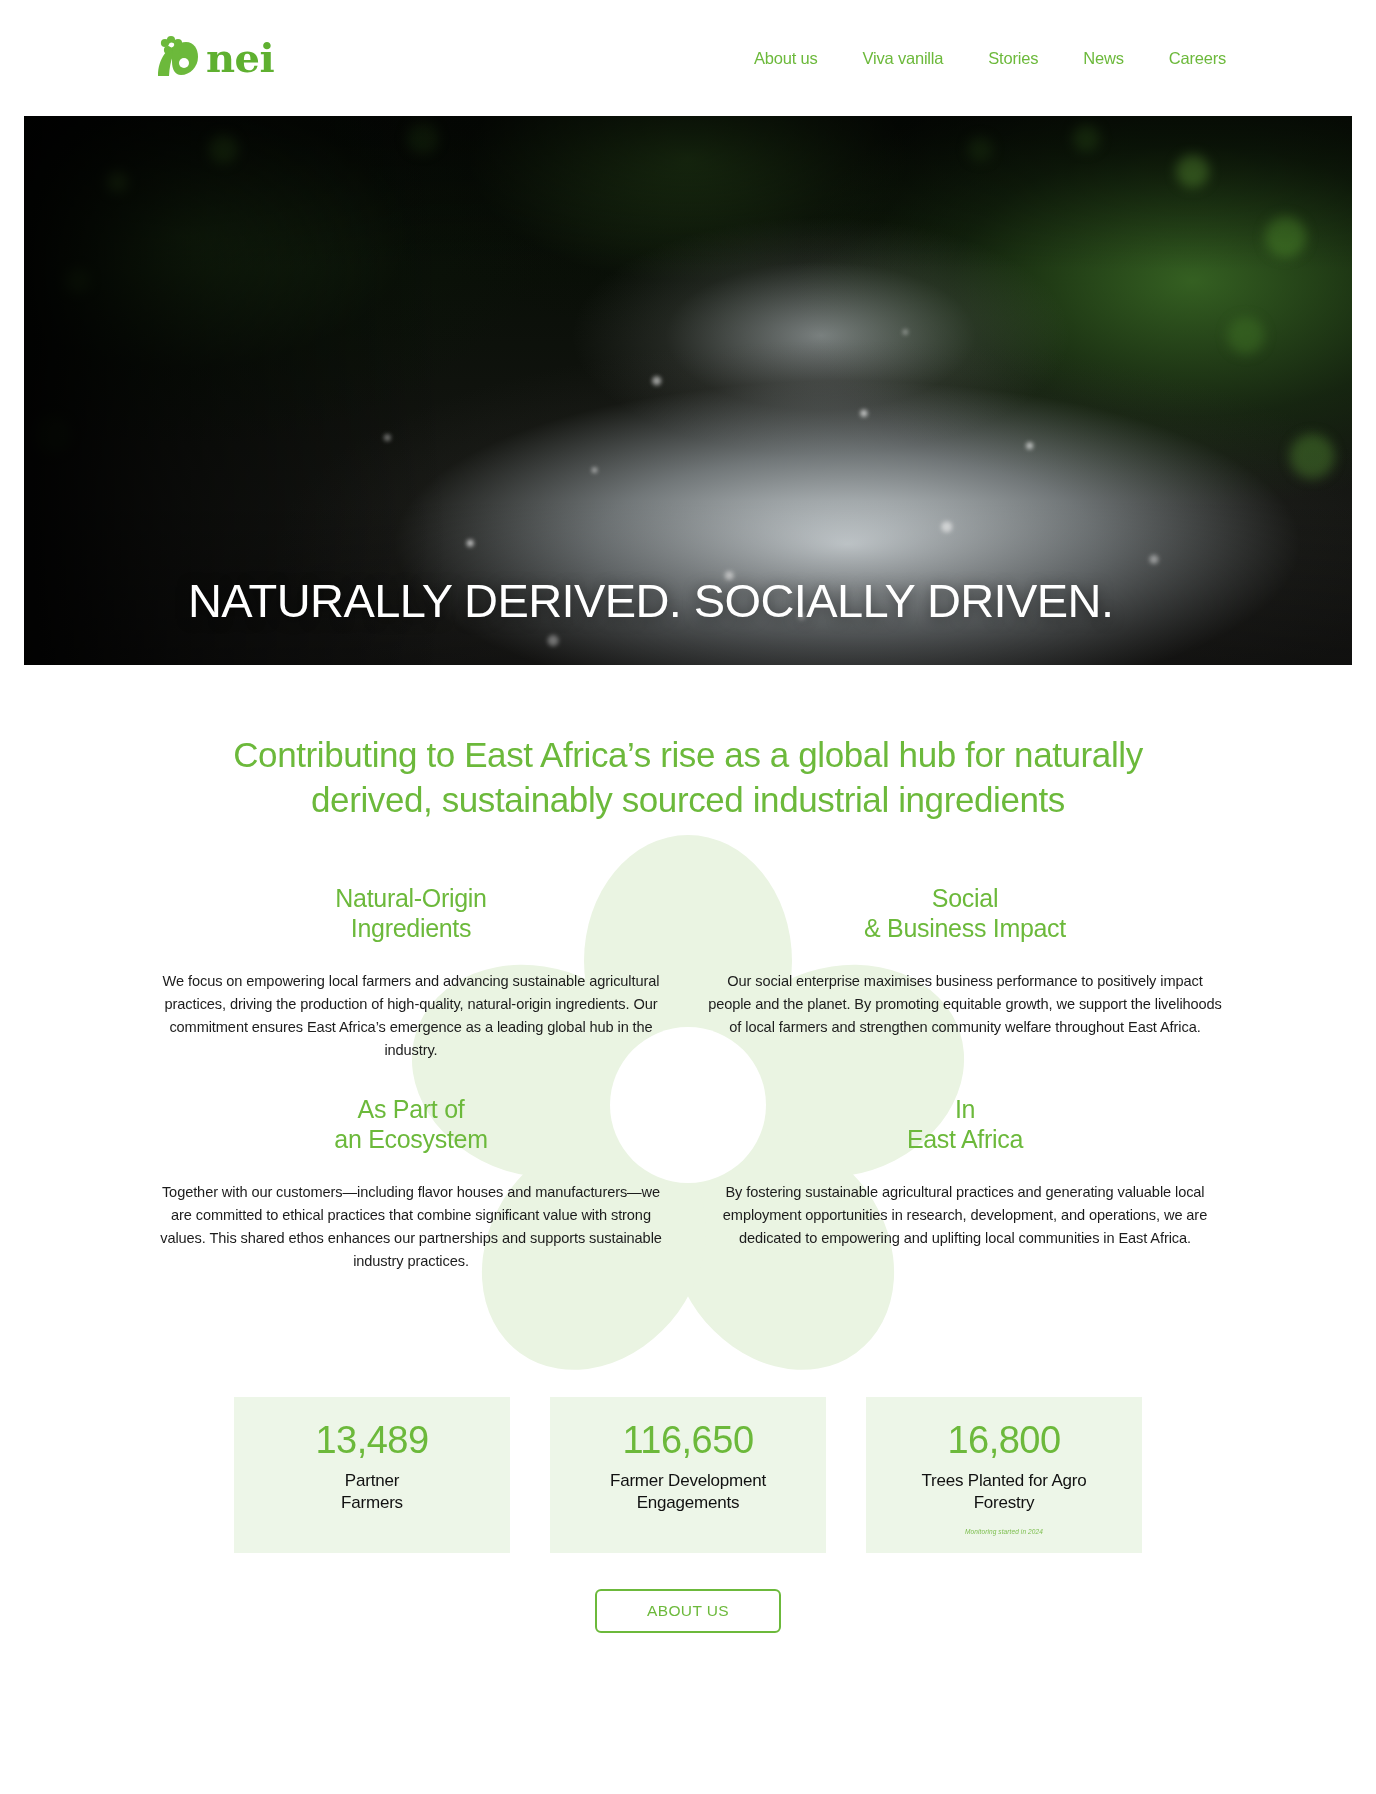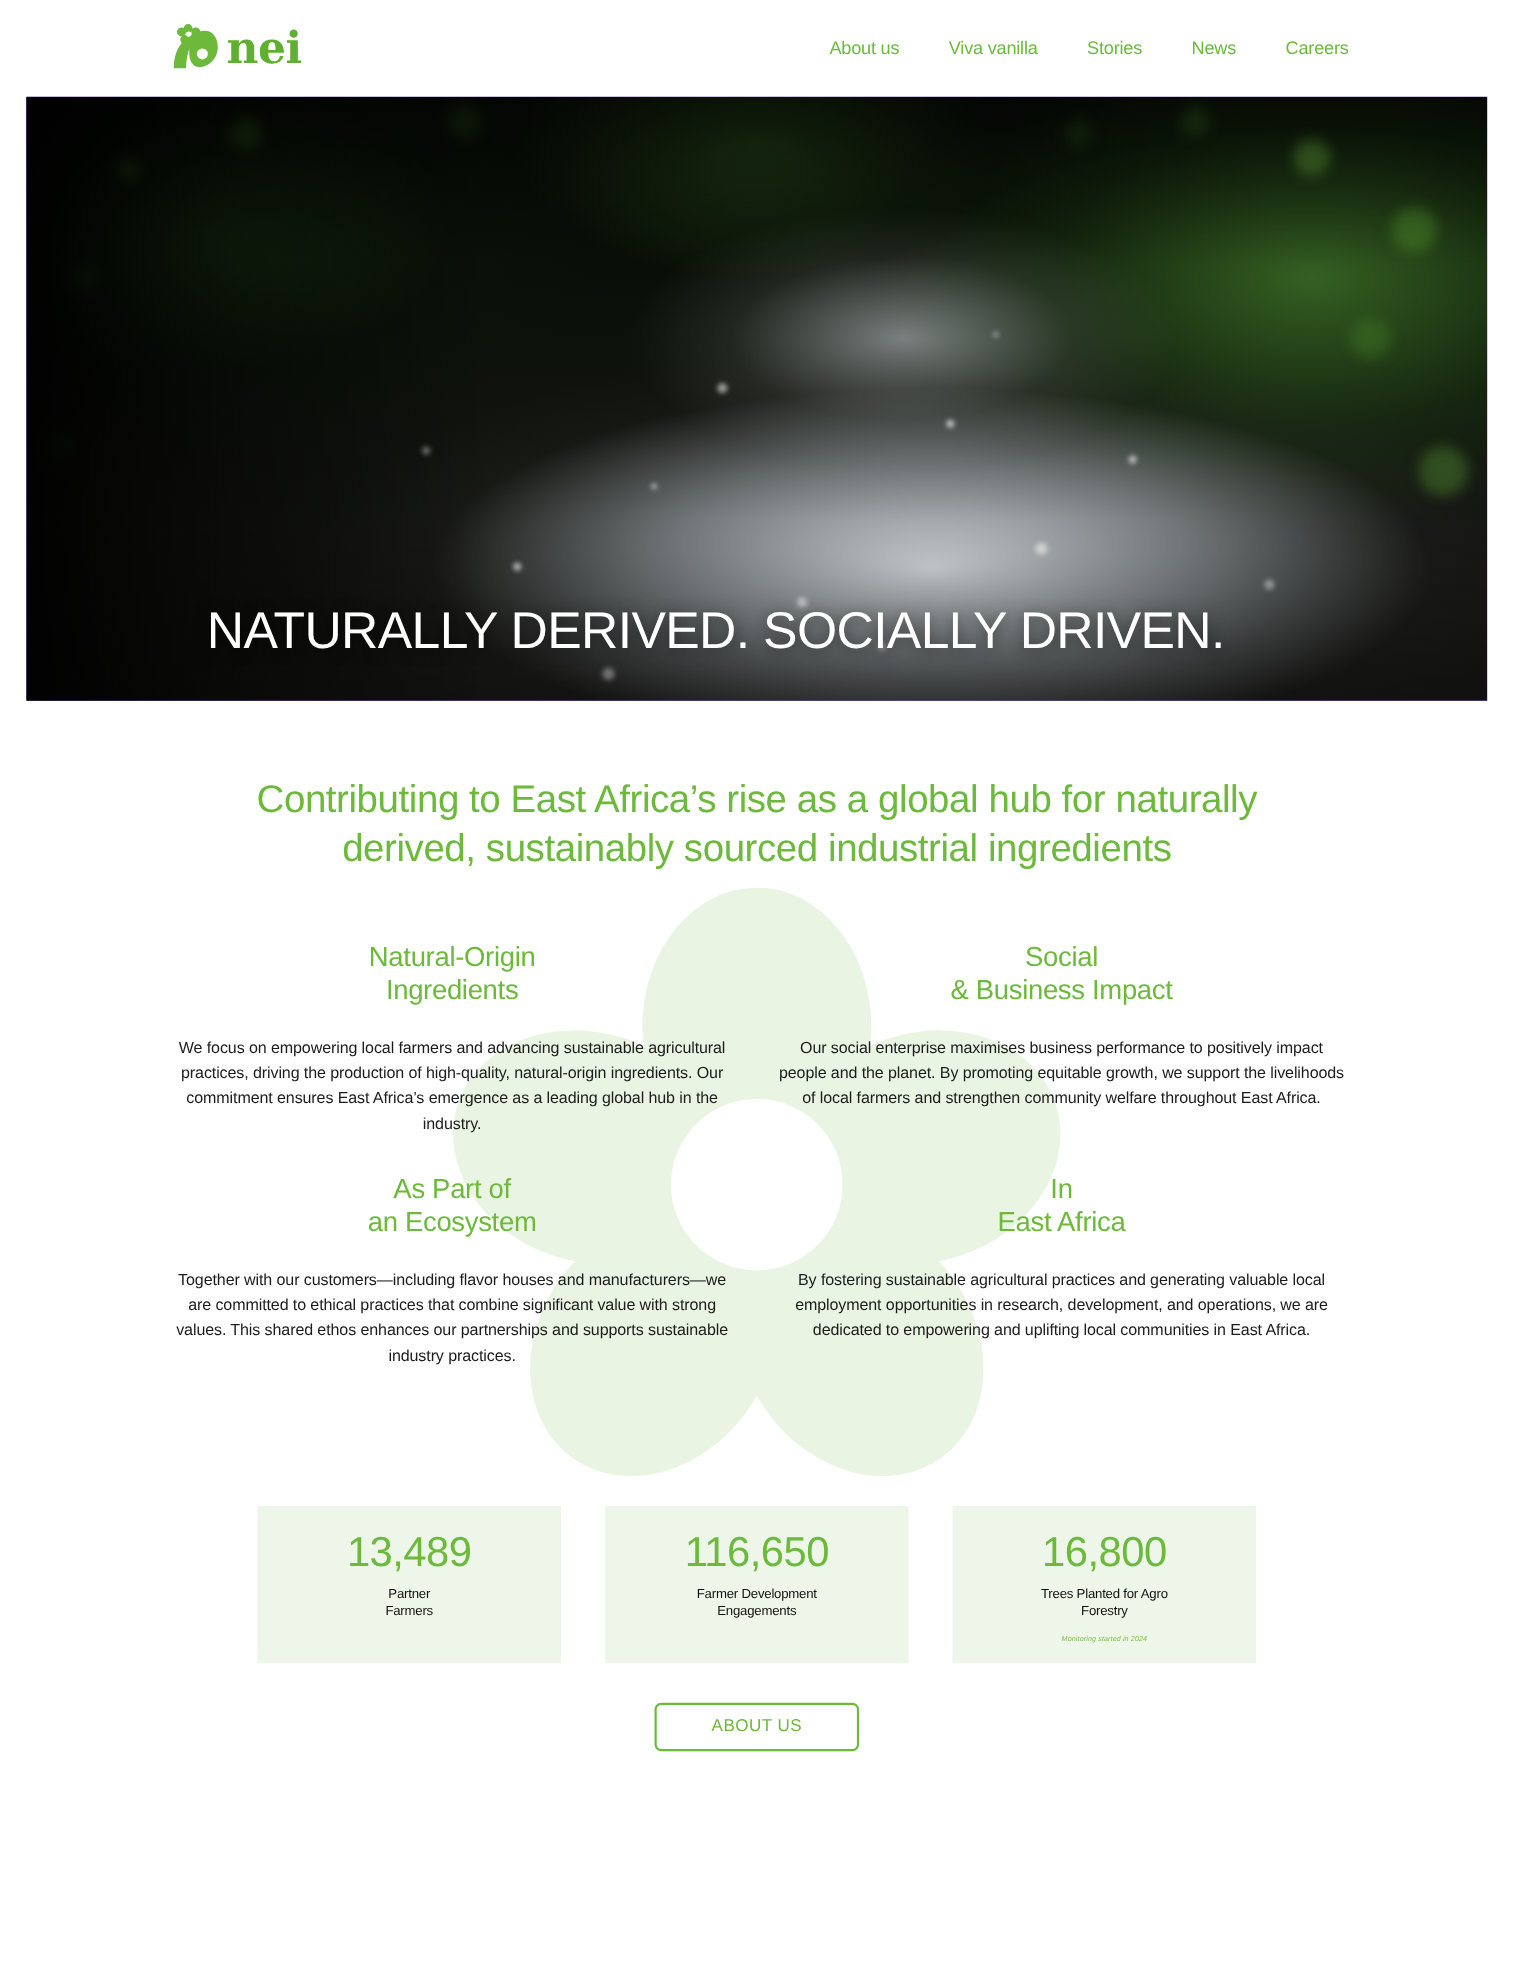--- a/index.html
+++ b/index.html
@@ -7,21 +7,21 @@
   html, body {
     width: 1376px;
     background: #ffffff;
     font-family: "Liberation Sans", sans-serif;
     -webkit-font-smoothing: antialiased;
   }
   body { width: 1376px; overflow-x: hidden; }
 
   
   .site-header {
-    height: 88px;
+    height: 116px;
     display: flex;
     align-items: center;
     justify-content: space-between;
     padding: 0 150px 0 152px;
     background: #ffffff;
   }
   .brand { display: flex; align-items: center; gap: 6px; text-decoration: none; }
   .brand-mark { width: 48px; height: 48px; display: block; }
   .brand-word {
     font-size: 40px;
@@ -186,21 +186,21 @@
   }
   .stat-value {
     color: #6cb93b;
     font-size: 38px;
     font-weight: 400;
     line-height: 1.12;
     letter-spacing: -0.5px;
   }
   .stat-label {
     color: #111111;
-    font-size: 12px;
+    font-size: 17px;
     line-height: 1.3;
     margin-top: 8px;
     white-space: pre-line;
     letter-spacing: -0.2px;
   }
   .stat-note {
     color: #7cbe4e;
     font-size: 6.5px;
     font-style: italic;
     margin-top: 14px;

